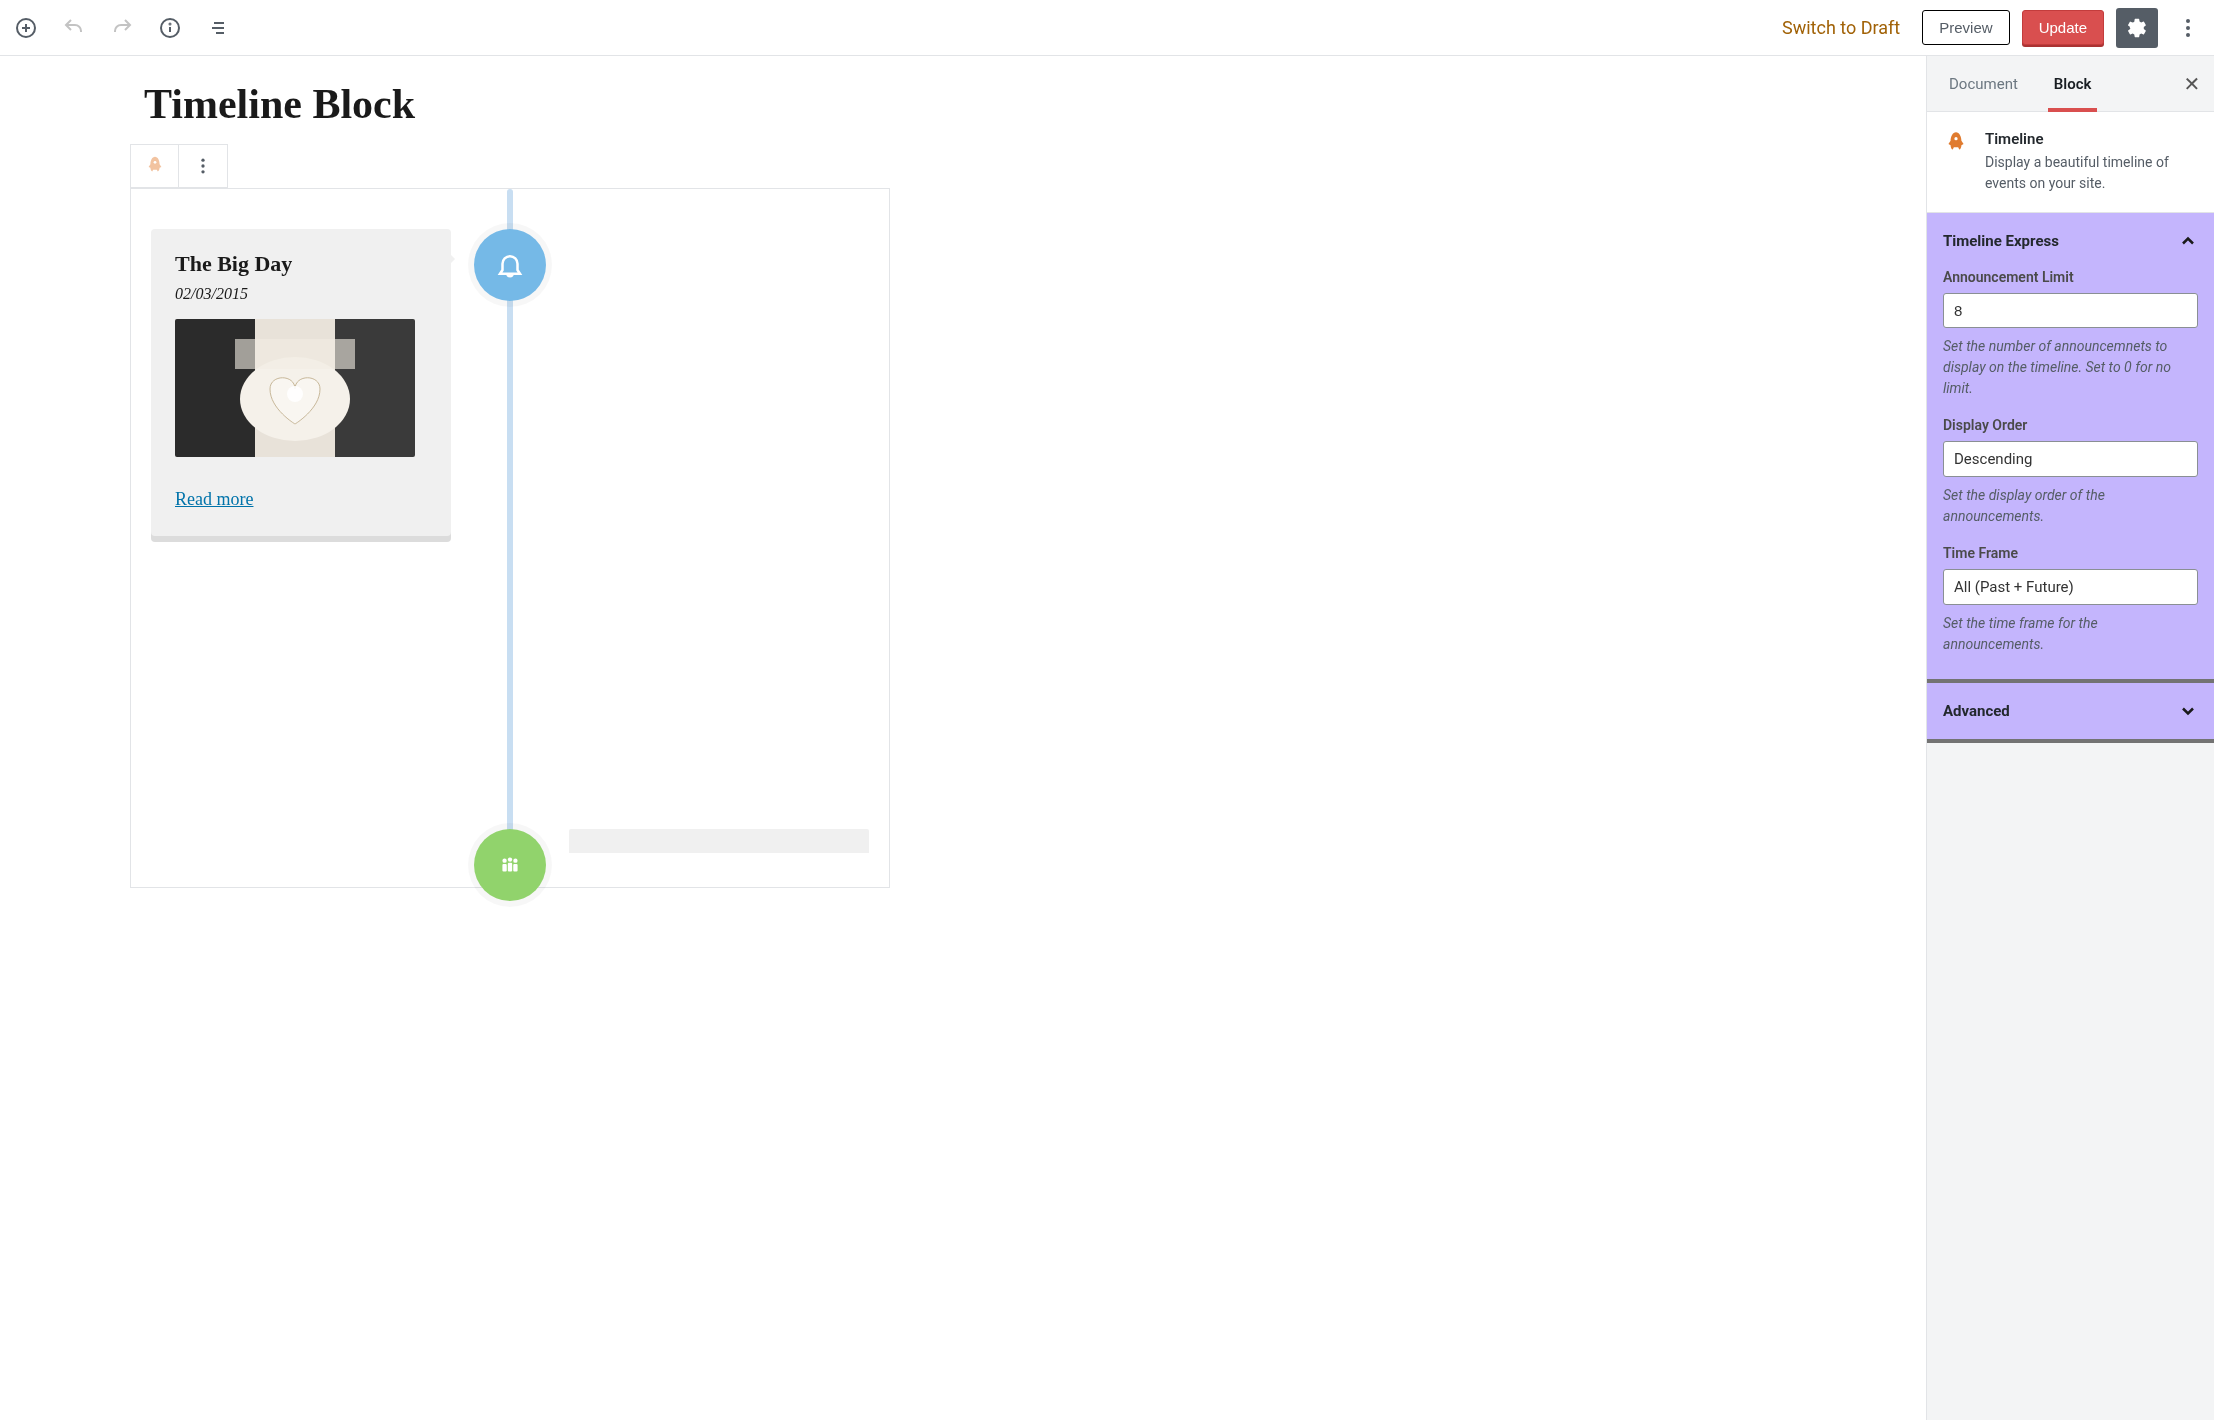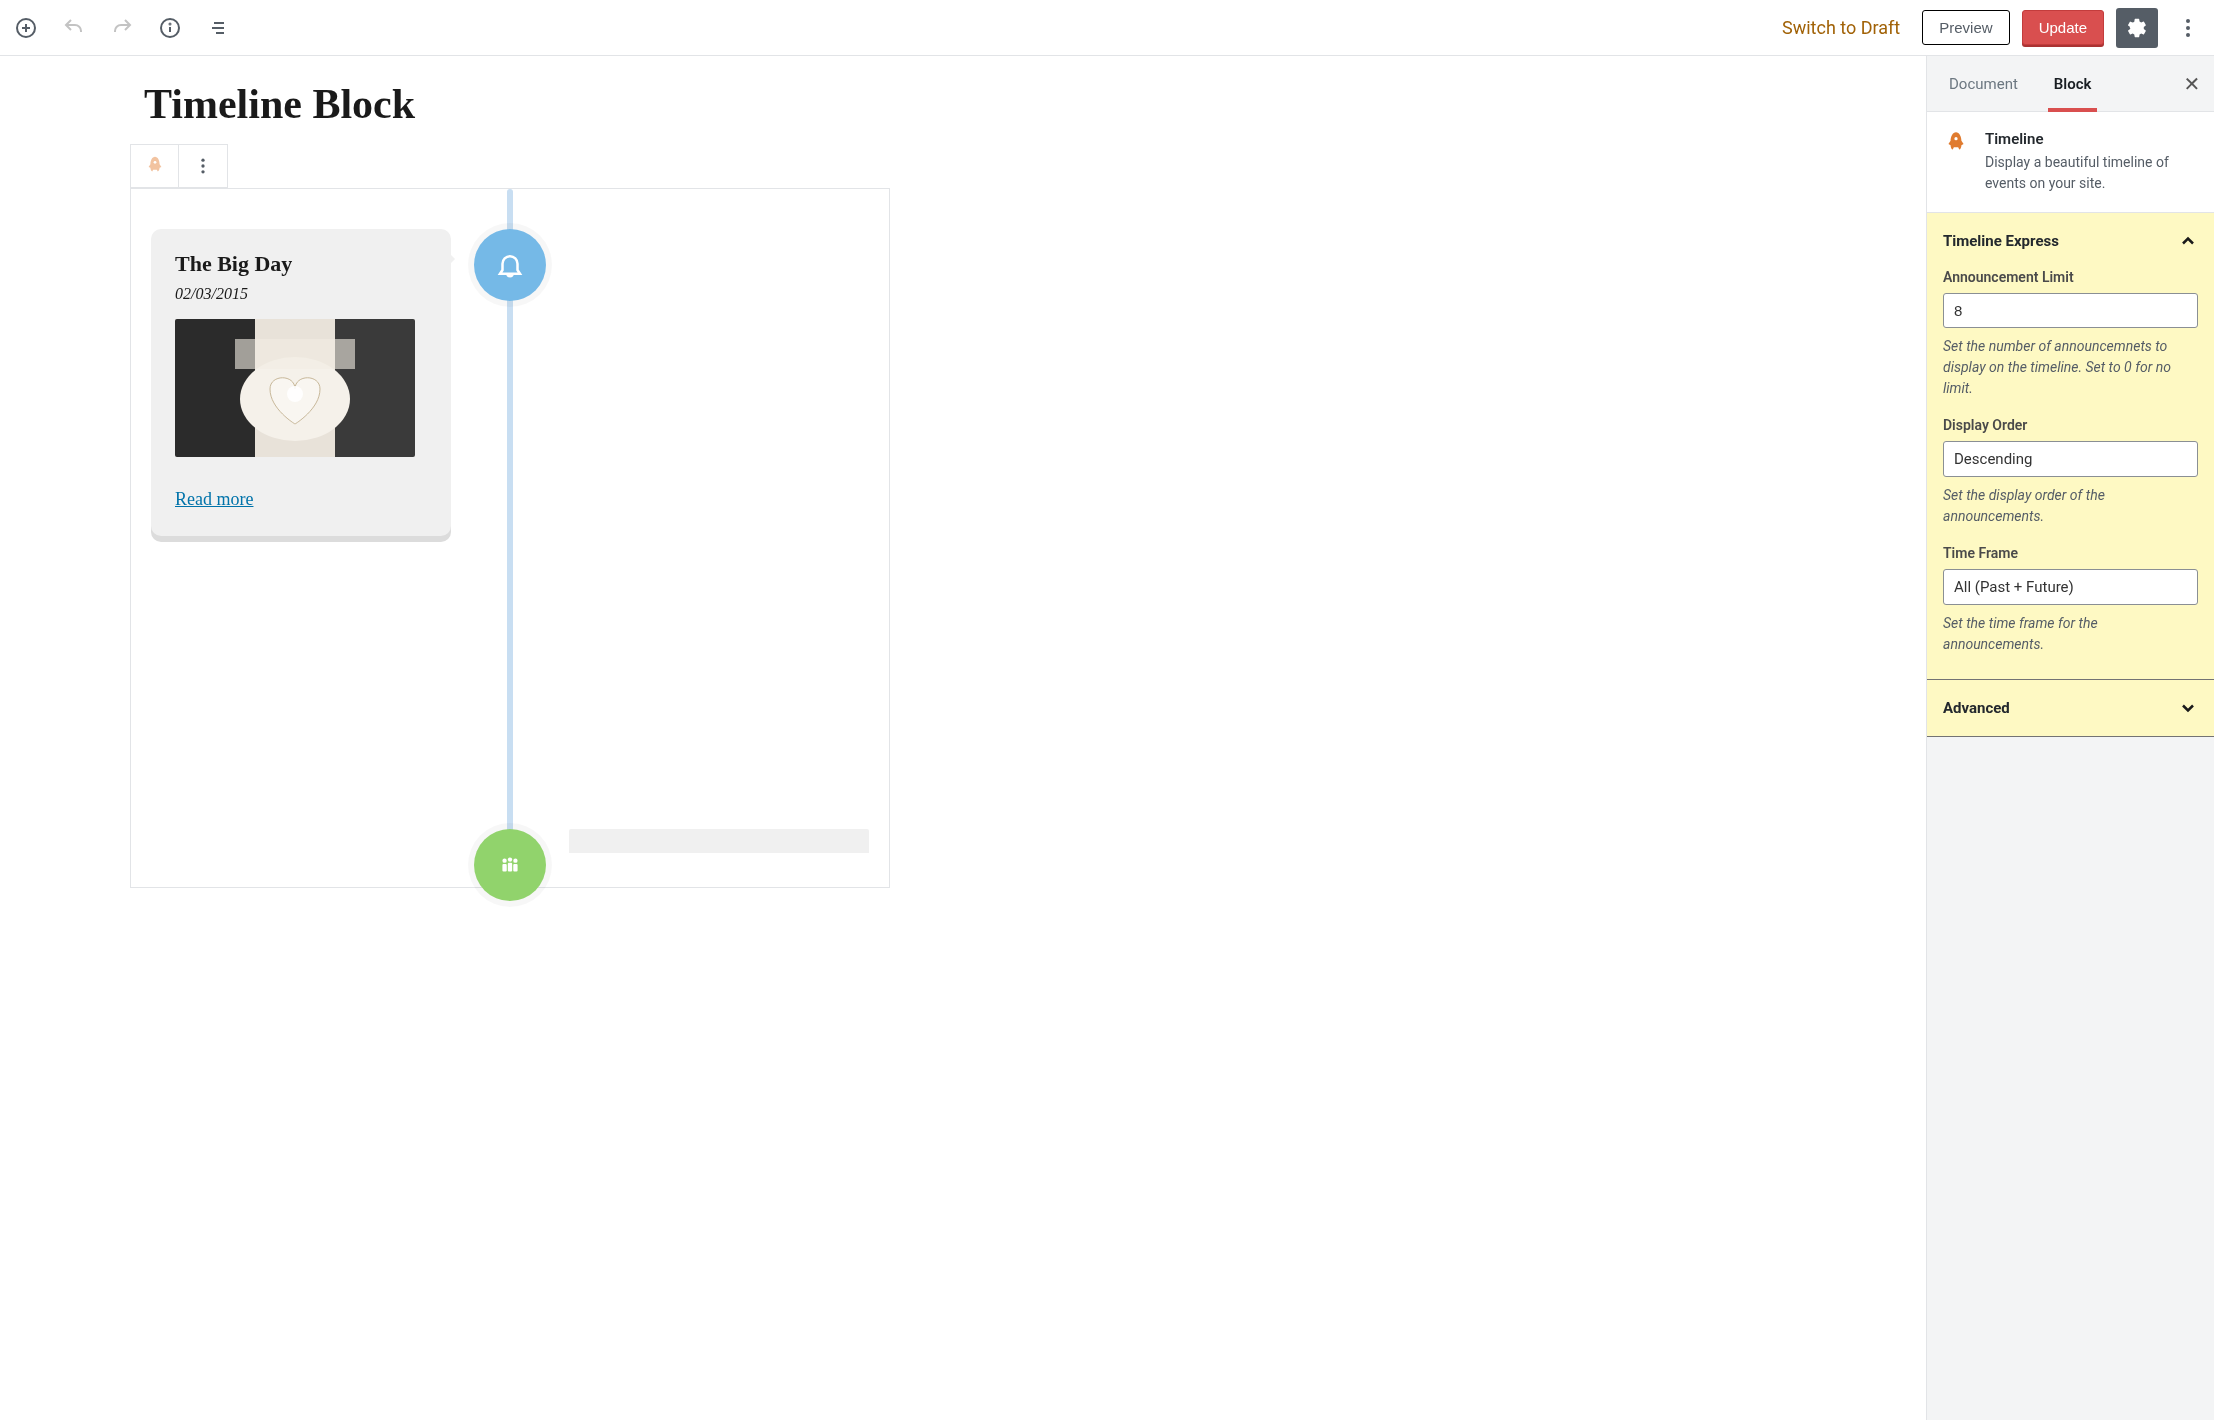--- a/index.html
+++ b/index.html
@@ -28,21 +28,21 @@
   .block-toolbar-mini .cell:last-child { border-right: none; }
   
   .block-outline { border: 1px solid #e2e4e7; margin: 0 24px 0 130px; padding: 24px 0 0 0; max-width: 760px; position: relative; min-height: 700px; }
   
   
   .tl-line { position: absolute; left: 50%; top: 0; width: 6px; background: #c8def2; height: 100%; transform: translateX(-50%); border-radius: 3px; }
   .tl-node { position: absolute; left: 50%; transform: translateX(-50%); width: 72px; height: 72px; border-radius: 50%; display: flex; align-items: center; justify-content: center; box-shadow: 0 0 0 6px rgba(0,0,0,0.03); }
   .tl-node.blue { background: #75b9e7; top: 40px; }
   .tl-node.green { background: #91d36c; top: 640px; }
   
-  .tl-card { position: absolute; width: 300px; background: #f0f0f0; border-radius: 10px; padding: 22px 24px 26px; box-shadow: 0 6px 0 #dcdcdc; left: 20px; top: 40px; }
+  .tl-card { position: absolute; width: 300px; background: #f0f0f0; border-radius: 4px; padding: 22px 24px 26px; box-shadow: 0 6px 0 #dcdcdc; left: 20px; top: 40px; }
   .tl-card::after { content: ""; position: absolute; right: -14px; top: 20px; border: 10px solid transparent; border-left-color: #f0f0f0; }
   .tl-card h3 { font-family: Georgia, serif; font-size: 22px; font-weight: 700; color: #1a1a1a; margin-bottom: 8px; }
   .tl-date { font-family: Georgia, serif; font-style: italic; font-size: 16px; color: #1a1a1a; margin-bottom: 16px; display: block; }
   .tl-img { width: 240px; height: 138px; border-radius: 2px; overflow: hidden; margin-bottom: 28px; }
   .tl-text { font-family: Georgia, serif; font-size: 18px; color: #333; line-height: 1.6; }
   .tl-read { font-family: Georgia, serif; color: #0073aa; text-decoration: underline; font-size: 18px; display: inline-block; margin-top: 4px; cursor: pointer; }
   
   .tl-card-stub { position: absolute; right: 20px; top: 640px; width: 300px; height: 24px; background: #f0f0f0; border-radius: 2px 2px 0 0; }
   
   
@@ -50,21 +50,21 @@
   .sb-tab { padding: 0 18px; height: 100%; display: flex; align-items: center; color: #6c7781; font-size: 15px; cursor: pointer; position: relative; }
   .sb-tab.active { color: #191e23; font-weight: 600; }
   .sb-tab.active::after { content: ""; position: absolute; left: 12px; right: 12px; bottom: -1px; height: 4px; background: #d94f4f; }
   .sb-close { margin-left: auto; width: 36px; height: 36px; display: flex; align-items: center; justify-content: center; color: #555; cursor: pointer; font-size: 20px; }
   
   .sb-header { background: #fff; padding: 18px 16px; display: flex; gap: 16px; border-bottom: 1px solid #e2e4e7; }
   .sb-header-text { flex: 1; }
   .sb-block-title { font-weight: 600; font-size: 15px; margin-bottom: 4px; }
   .sb-block-desc { font-size: 14px; color: #555d66; line-height: 1.5; }
   
-  .sb-panel { background: #fef9c3; border-bottom: 1px solid #737373; }
+  .sb-panel { background: #c4b5fd; border-bottom: 4px solid #737373; }
   .sb-panel-head { padding: 18px 16px; display: flex; align-items: center; justify-content: space-between; cursor: pointer; }
   .sb-panel-title { font-weight: 700; font-size: 15px; }
   .sb-panel-body { padding: 0 16px 20px; }
   
   .sb-field { margin-bottom: 18px; }
   .sb-label { font-weight: 600; font-size: 14px; color: #4a4a4a; display: block; margin-bottom: 8px; }
   .sb-input, .sb-select { width: 100%; padding: 8px 10px; border: 1px solid #8a8f94; border-radius: 3px; font-size: 15px; background: #fff; color: #333; }
   .sb-select-wrap { position: relative; }
   .sb-select-wrap::after { content: ""; position: absolute; right: 10px; top: 50%; transform: translateY(-50%); width: 8px; height: 12px; background: linear-gradient(#555 0 0) center/6px 1px no-repeat; clip-path: polygon(50% 0, 100% 35%, 0 35%, 50% 0, 50% 100%, 0 65%, 100% 65%, 50% 100%); color: #555; }
   .sb-help { font-style: italic; font-size: 14px; color: #555d66; line-height: 1.5; margin-top: 8px; }

